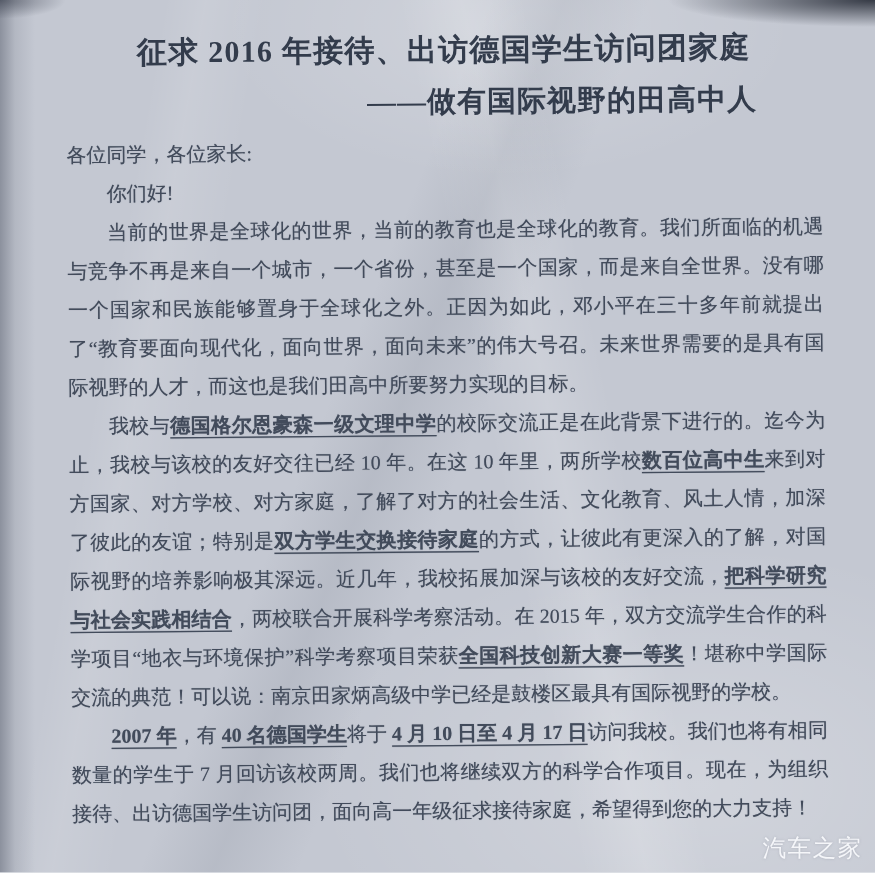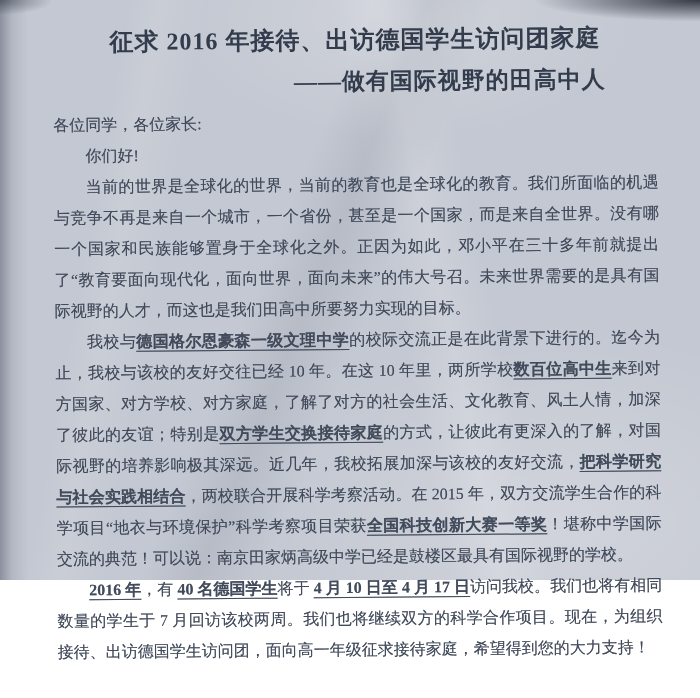--- a/index.html
+++ b/index.html
@@ -5,21 +5,21 @@
   html, body {
     margin: 0; padding: 0;
     width: 700px; height: 698px;
     overflow: hidden;
     font-family: "Liberation Serif", "DejaVu Serif", serif;
   }
 
   
   .photo {
     position: relative;
-    width: 700px; height: 580px;
+    width: 700px; height: 698px;
     background-color: #c4c8d2;
     background-image:
       
       radial-gradient(ellipse 230px 30px at 100% 0%, rgba(28,33,44,0.85), rgba(28,33,44,0) 72%),
       
       radial-gradient(ellipse 70px 20px at 0% 0%, rgba(40,46,60,0.55), rgba(40,46,60,0) 75%),
       
       linear-gradient(to right, rgba(55,62,78,0.40), rgba(55,62,78,0.12) 12px, rgba(55,62,78,0) 28px),
       
       radial-gradient(ellipse 430px 270px at 80% 90%, rgba(255,255,255,0.22), rgba(255,255,255,0) 72%),
@@ -95,17 +95,18 @@
     <div class="subtitle">——做有国际视野的田高中人</div>
 
     <p class="bodyline">各位同学，各位家长:</p>
 
     <p class="bodyline indent">你们好!</p>
 
     <p class="bodyline indent"><span>当前的世界是全球化的世界，当前的教育也是全球化的教育。我们所面临的机遇与竞争不再是来自一个城市，一个省份，甚至是一个国家，而是来自全世界。没有哪一个国家和民族能够置身于全球化之外。正因为如此，邓小平在三十多年前就提出了“教育要面向现代化，面向世界，面向未来”的伟大号召。未来世界需要的是具有国际视野的人才，而这也是我们田高中所要努力实现的目标。</span></p>
 
     <p class="bodyline indent"><span>我校与</span><span class="u">德国格尔恩豪森一级文理中学</span><span>的校际交流正是在此背景下进行的。迄今为止，我校与该校的友好交往已经 10 年。在这 10 年里，两所学校</span><span class="u">数百位高中生</span><span>来到对方国家、对方学校、对方家庭，了解了对方的社会生活、文化教育、风土人情，加深了彼此的友谊；特别是</span><span class="u">双方学生交换接待家庭</span><span>的方式，让彼此有更深入的了解，对国际视野的培养影响极其深远。近几年，我校拓展加深与该校的友好交流，</span><span class="u">把科学研究与社会实践相结合</span><span>，两校联合开展科学考察活动。在 2015 年，双方交流学生合作的科学项目“地衣与环境保护”科学考察项目荣获</span><span class="u">全国科技创新大赛一等奖</span><span>！堪称中学国际交流的典范！可以说：南京田家炳高级中学已经是鼓楼区最具有国际视野的学校。</span></p>
 
-    <p class="bodyline indent"><span class="u">2016 年</span><span>，有 </span><span class="u">40 名德国学生</span><span>将于 </span><span class="u">4 月 10 日至 4 月 17 日</span><span>访问我校。我们也将有相同数量的学生于 7 月回访该校两周。我们也将继续双方的科学合作项目。现在，为组织接待、出访德国学生访问团，面向高一年级征求接待家庭，希望得到您的大力支持！</span></p>
+    <p class="bodyline indent"><span class="u">2007 年</span><span>，有 </span><span class="u">40 名德国学生</span><span>将于 </span><span class="u">4 月 10 日至 4 月 17 日</span><span>访问我校。我们也将有相同数量的学生于 7 月回访该校两周。我们也将继续双方的科学合作项目。现在，为组织接待、出访德国学生访问团，面向高一年级征求接待家庭，希望得到您的大力支持！</span></p>
 
   </div>
 
+  <div class="watermark">汽车之家</div>
 </div>
 
 </body></html>

